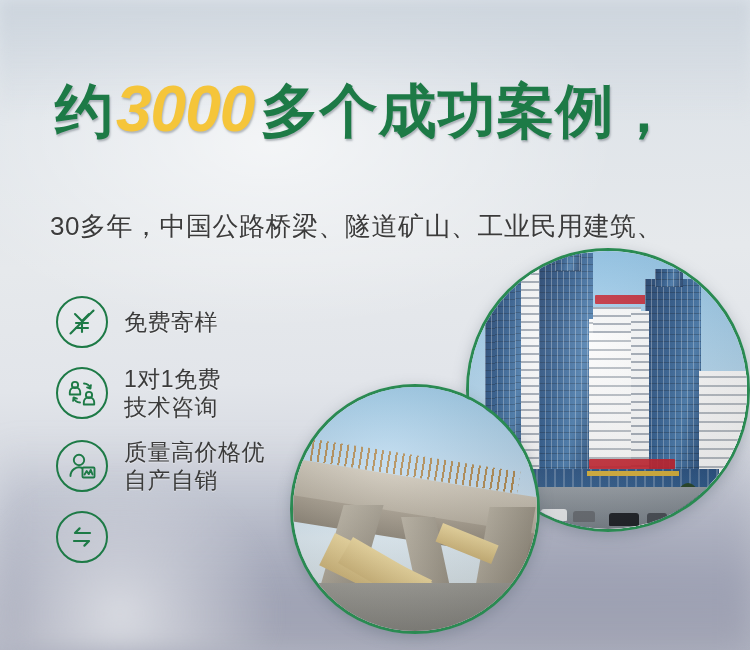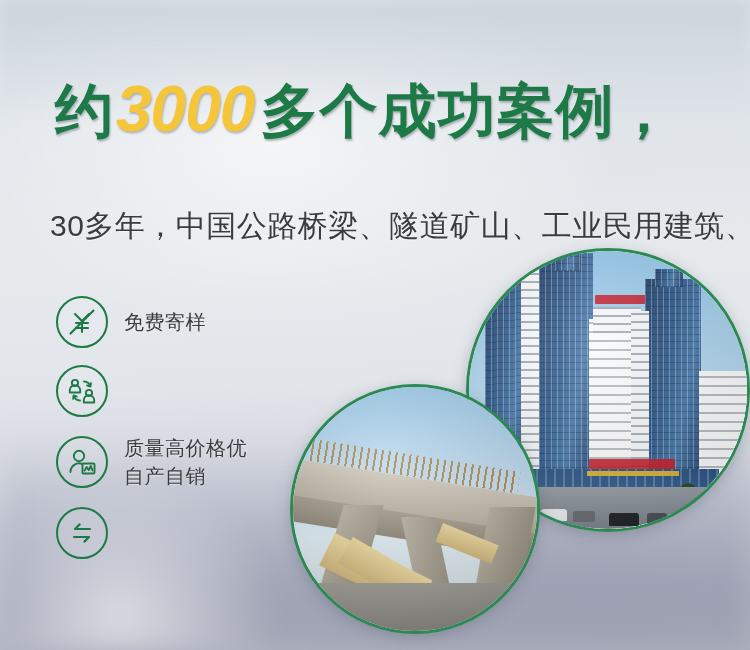--- a/index.html
+++ b/index.html
@@ -42,35 +42,35 @@
   .hl-line.two{margin-top:4px;}
   .hl-num{
     color:#f5c53a;font-size:64px;font-style:italic;font-weight:bold;
     letter-spacing:-1px;padding:0 6px 0 2px;
     text-shadow:1px 2px 2px rgba(120,128,136,.5);
   }
 
   
   .subtitle{position:absolute;left:50px;top:208px;width:680px;}
   .sub-line{
-    font-size:30px;line-height:36px;color:#3b3b3b;letter-spacing:.5px;white-space:nowrap;
+    font-size:26px;line-height:36px;color:#3b3b3b;letter-spacing:.5px;white-space:nowrap;
     text-shadow:0 1px 1px rgba(255,255,255,.55);
   }
 
   
   .features{position:absolute;left:56px;top:296px;}
   .feat{display:flex;align-items:center;margin-bottom:17px;}
   .feat-icon{
     width:52px;height:52px;flex:0 0 52px;border-radius:50%;
     border:2.5px solid #1d7a46;box-sizing:border-box;
     display:flex;align-items:center;justify-content:center;
     background:rgba(255,255,255,.06);
   }
   .feat-icon svg{display:block;}
-  .feat-text{margin-left:16px;color:#3b3b3b;font-size:20px;line-height:28px;letter-spacing:.5px;
+  .feat-text{margin-left:16px;color:#3b3b3b;font-size:23px;line-height:28px;letter-spacing:.5px;
     text-shadow:0 1px 1px rgba(255,255,255,.5);}
   .feat-text .l2{display:block;}
 
   
   .circ{
     position:absolute;border-radius:50%;overflow:hidden;
     border:3px solid #2a8a52;box-sizing:border-box;
     box-shadow:0 4px 14px rgba(90,100,115,.35);
   }
   
@@ -211,20 +211,24 @@
             <path d="M4.8 18.5 v-2.2 a5.2 5.2 0 0 1 10.4 0 v2.2 z"></path>
             <circle cx="24" cy="19" r="3.1"></circle>
             <path d="M18.8 28.5 v-2.2 a5.2 5.2 0 0 1 10.4 0 v2.2 z"></path>
             <path d="M19 7.5 a7 7 0 0 1 6.4 4.6"></path>
             <path d="M25.9 9.2 l-0.6 3.4 -3.2 -1.2"></path>
             <path d="M15 26.5 a7 7 0 0 1 -6.4 -4.6"></path>
             <path d="M8.1 24.8 l0.6 -3.4 3.2 1.2"></path>
           </g>
         </svg>
       </span>
+      <span class="feat-text">
+        <span class="l2">1对1免费</span>
+        <span class="l2">技术咨询</span>
+      </span>
     </div>
 
     <div class="feat">
       <span class="feat-icon">
         <svg width="34" height="34" viewBox="0 0 34 34">
           <g fill="none" stroke="#1d7a46" stroke-width="1.9" stroke-linecap="round" stroke-linejoin="round">
             <circle cx="14" cy="11" r="5.2"></circle>
             <path d="M5.5 27 a8.6 8.6 0 0 1 11.8 -8"></path>
             <rect x="17.5" y="18.5" width="12" height="10" rx="1"></rect>
             <path d="M19.6 25.4 l2.1 -3.4 2.1 3.1 1.9 -4.2 1.8 4.5"></path>

